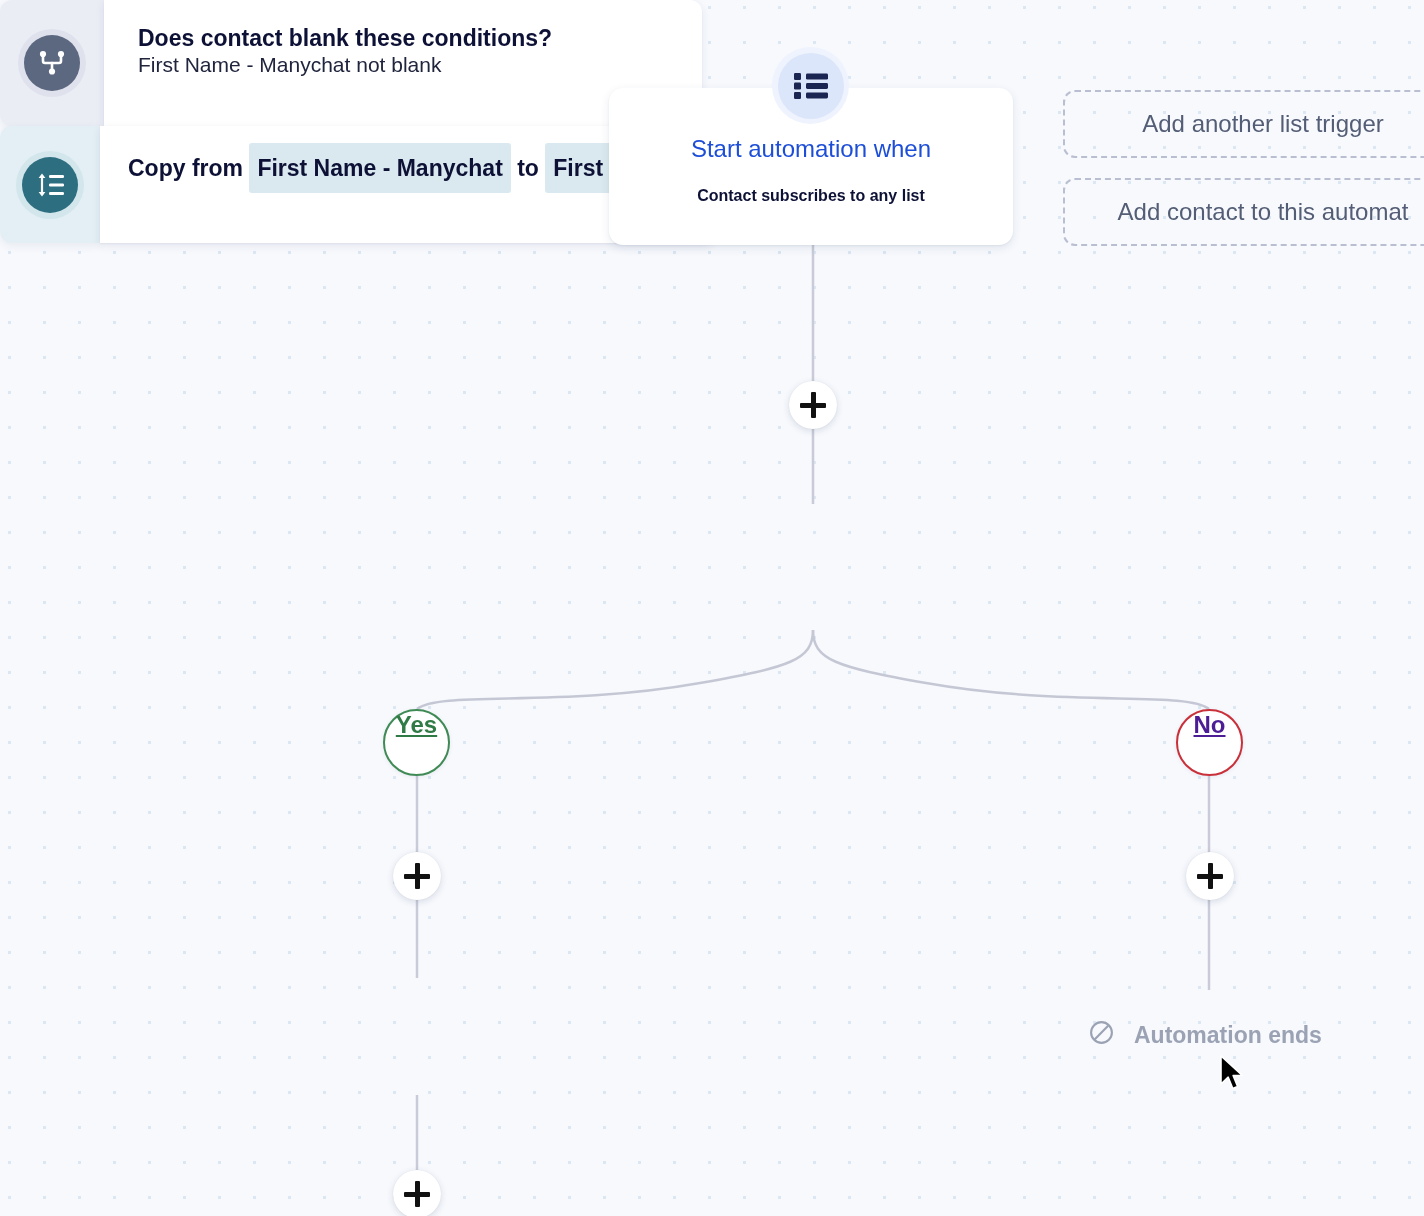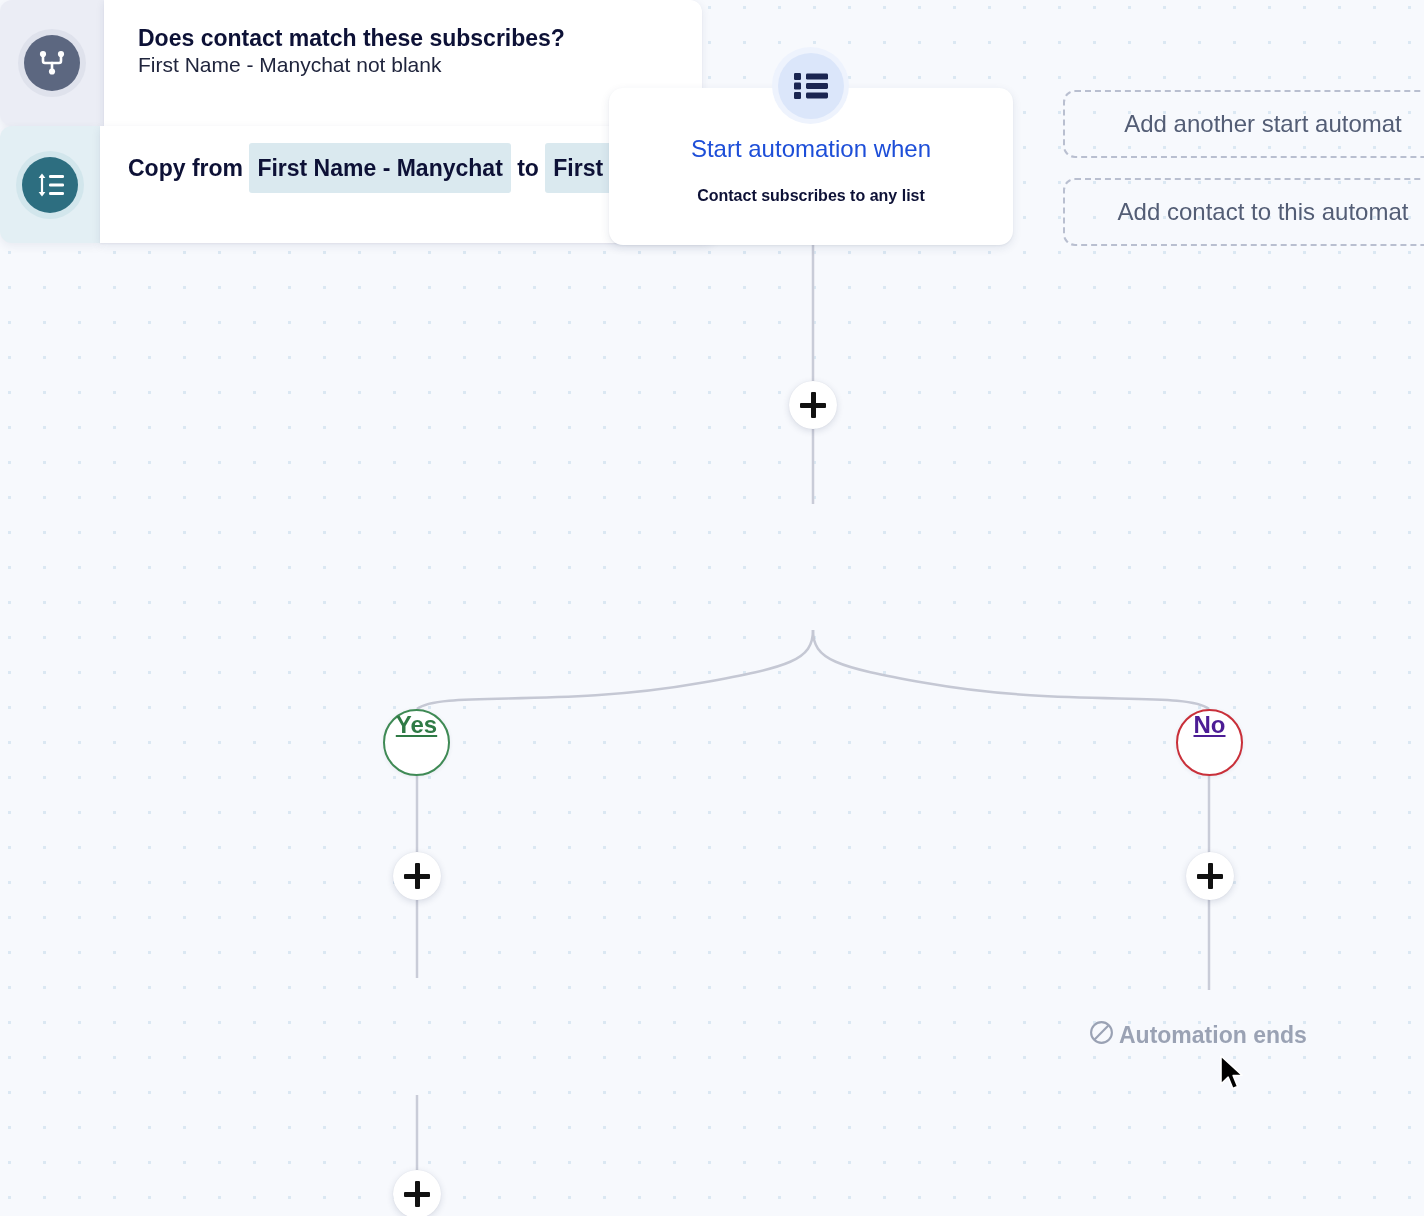--- a/index.html
+++ b/index.html
@@ -290,21 +290,21 @@
     font-weight: 700;
   }
 
   
   #automation-ends {
     position: absolute;
     left: 1089px;
     top: 1020px;
     display: flex;
     align-items: center;
-    gap: 5px;
+    gap: 20px;
     color: #9aa2b4;
     font-size: 23px;
     font-weight: 700;
     white-space: nowrap;
   }
 
   
   #mouse-cursor {
     position: absolute;
     left: 1219px;
@@ -347,21 +347,21 @@
         <rect x="0" y="9.5" width="7" height="7" rx="1.2" fill="#1a2551"></rect>
         <rect x="0" y="19" width="7" height="7" rx="1.2" fill="#1a2551"></rect>
         <rect x="12" y="0.6" width="22" height="6" rx="1.4" fill="#1a2551"></rect>
         <rect x="12" y="10" width="22" height="6" rx="1.4" fill="#1a2551"></rect>
         <rect x="12" y="19.4" width="22" height="6" rx="1.4" fill="#1a2551"></rect>
       </svg>
     </div>
   </div>
 
   <div class="dashed-btn" id="add-trigger-btn">
-    <span>Add another start automat</span>
+    <span>Add another list trigger</span>
   </div>
   <div class="dashed-btn" id="add-contacts-btn">
     <span>Add contact to this automat</span>
   </div>
 
   <div class="plus-btn" id="plus-1"></div>
 
   <div id="condition-card">
     <div id="condition-badge-panel">
       <div class="badge-ring" id="condition-ring">
@@ -370,21 +370,21 @@
             <path d="M7 8 L7 14 Q7 16 9 16 L23 16 Q25 16 25 14 L25 8" stroke="#ffffff" stroke-width="2.6" fill="none" stroke-linecap="round"></path>
             <line x1="16" y1="16" x2="16" y2="22" stroke="#ffffff" stroke-width="2.6" stroke-linecap="round"></line>
             <circle cx="7" cy="7" r="3.1" fill="#ffffff"></circle>
             <circle cx="25" cy="7" r="3.1" fill="#ffffff"></circle>
             <circle cx="16" cy="24.5" r="3.1" fill="#ffffff"></circle>
           </svg>
         </div>
       </div>
     </div>
     <div id="condition-body">
-      <div class="cond-title">Does contact match these subscribes?</div>
+      <div class="cond-title">Does contact blank these conditions?</div>
       <div class="cond-detail">First Name - Manychat not blank</div>
     </div>
   </div>
 
   <div class="branch-pill" id="yes-pill">
     <span>Yes</span>
   </div>
   <div class="branch-pill" id="no-pill">
     <span>No</span>
   </div>

